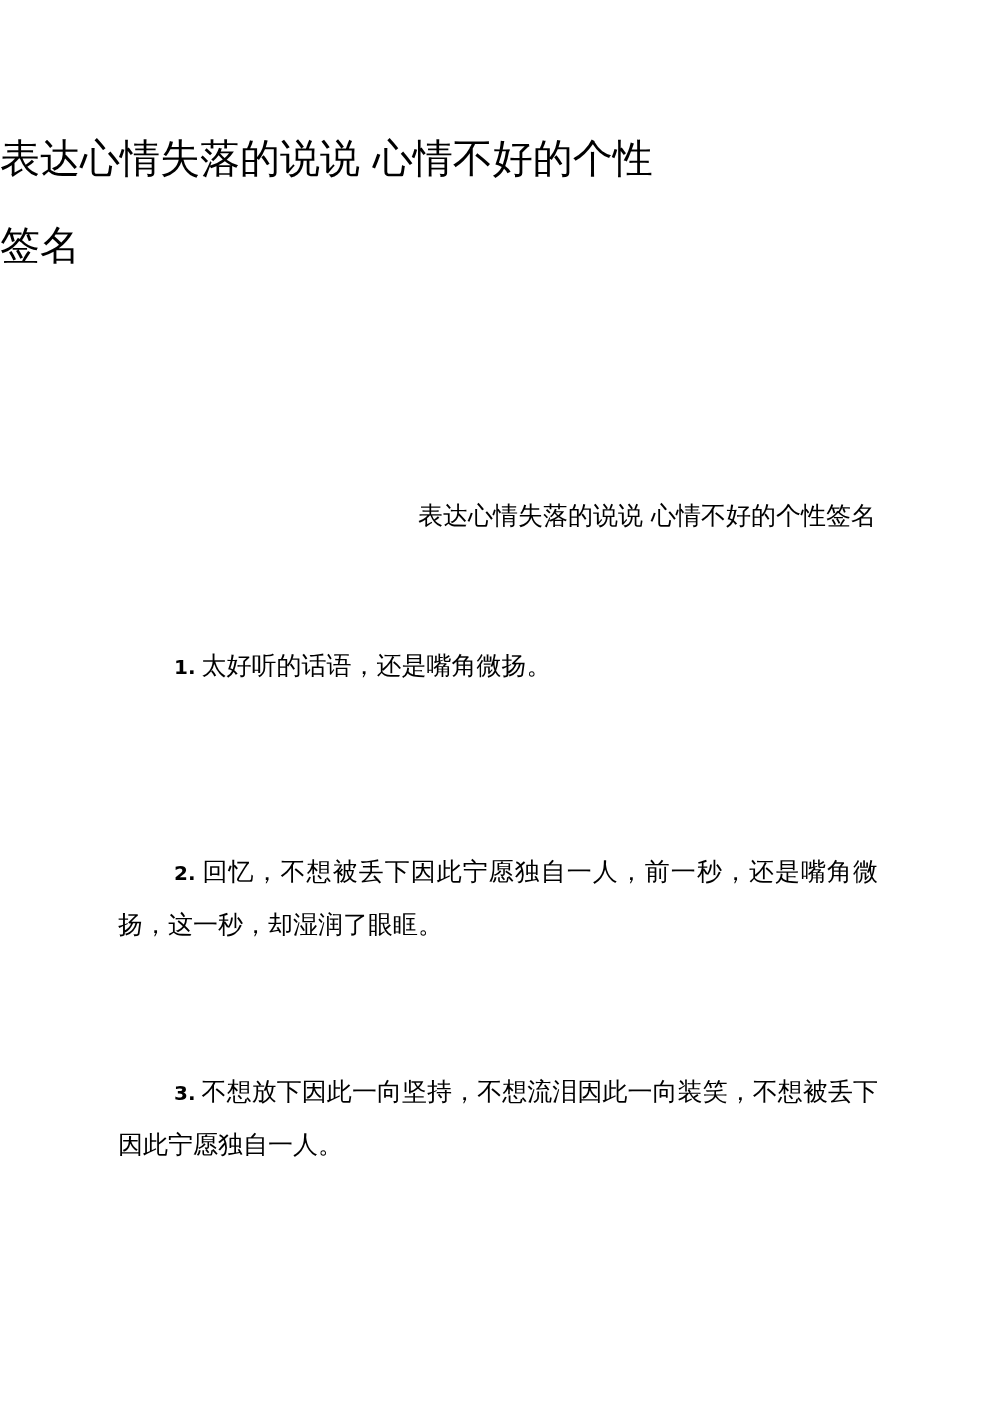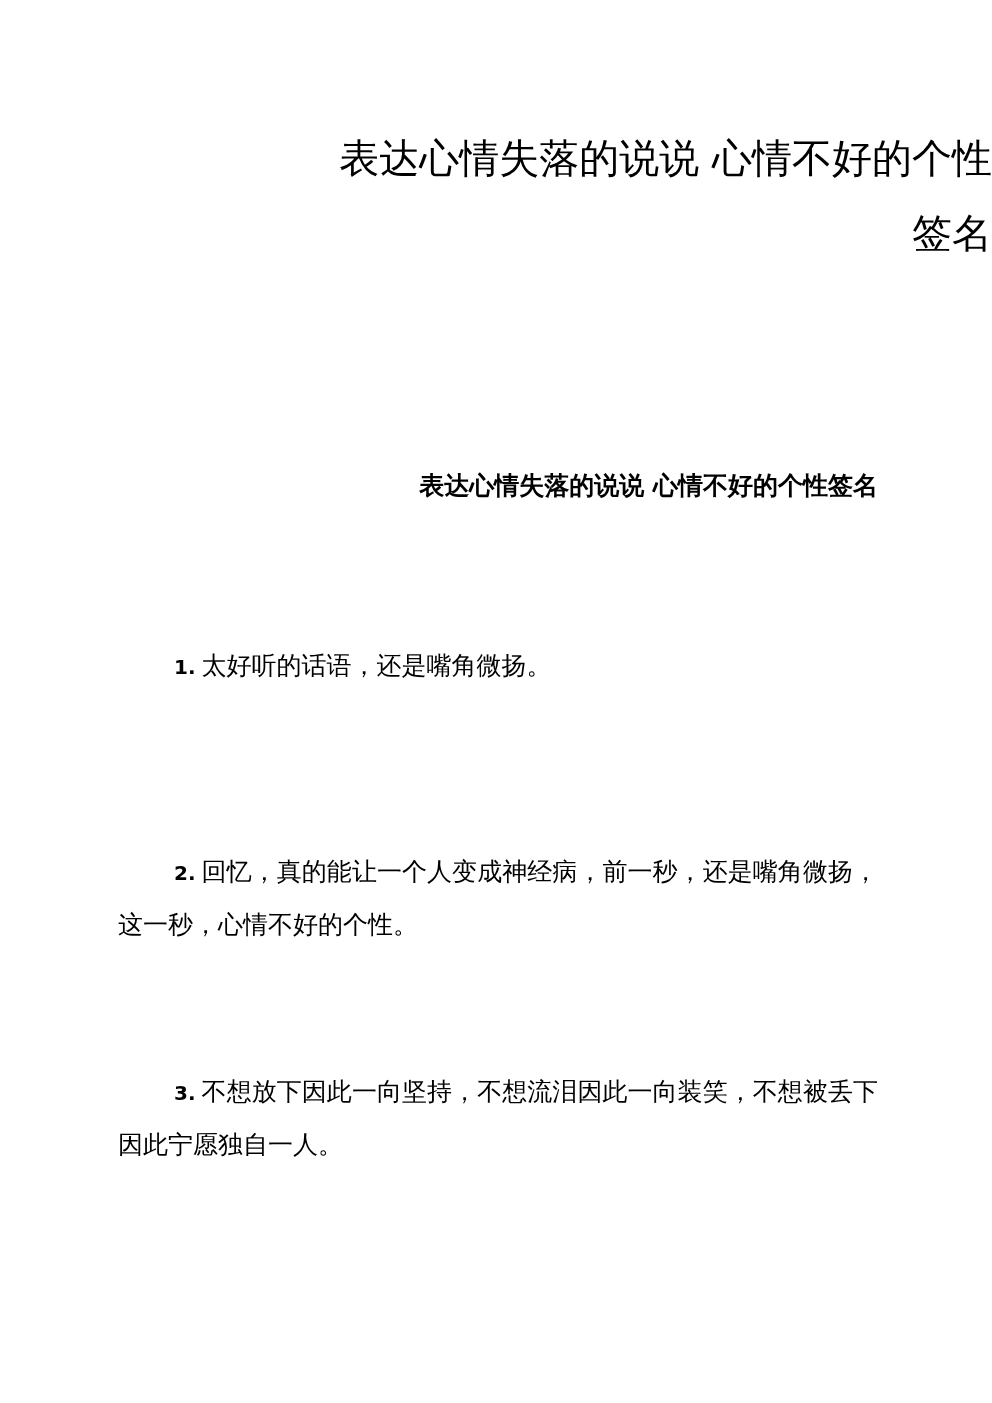--- a/index.html
+++ b/index.html
@@ -2,30 +2,30 @@
 <html><head>
   <meta charset="utf-8">
   <style>
     html, body { margin: 0; padding: 0; background: #ffffff; }
     body {
       width: 992px; height: 1403px; position: relative; overflow: hidden;
       font-family: "DejaVu Serif", "Liberation Serif", serif;
       color: #000000;
     }
     .title {
-      position: absolute; left: 0; width: 992px; text-align: right;
+      position: absolute; left: 0; width: 992px; text-align: left;
       font-size: 40px; line-height: 40px; letter-spacing: 0px;
     }
     .title.l1 { top: 138px; }
-    .title.l2 { top: 213px; }
+    .title.l2 { top: 226px; font-family: Liberation Serif, serif; }
     .para {
       position: absolute; left: 118px; width: 760px;
       font-size: 25px; line-height: 52px;
     }
-    .subtitle { top: 460px; text-indent: 300px; text-align: right; font-weight: bold; }
+    .subtitle { top: 490px; text-indent: 300px; text-align: left; }
     .item { text-indent: 56px; }
     .item1 { top: 640px; }
     .item2 { top: 846px; }
     .item3 { top: 1066px; }
     .num {
       font-family: "DejaVu Sans", "Liberation Sans", sans-serif;
       font-weight: bold; font-size: 20px; margin-right: 6px;
     }
     .justify { text-align: justify; text-align-last: left; }
   </style>
@@ -36,19 +36,19 @@
   <div class="title l1">表达心情失落的说说  心情不好的个性</div>
   <div class="title l2">签名</div>
 
   <div class="para subtitle">表达心情失落的说说 心情不好的个性签名</div>
 
   <div class="para item item1 justify">
     <span class="num">1.</span><span>太好听的话语，还是嘴角微扬。</span>
   </div>
 
   <div class="para item item2 justify">
-    <span class="num">2.</span><span>回忆，真的能让一个人变成神经病，前一秒，还是嘴角微扬，这一秒，心情不好的个性。</span>
+    <span class="num">2.</span><span>回忆，不想被丢下因此宁愿独自一人，前一秒，还是嘴角微扬，这一秒，却湿润了眼眶。</span>
   </div>
 
   <div class="para item item3 justify">
     <span class="num">3.</span><span>不想放下因此一向坚持，不想流泪因此一向装笑，不想被丢下因此宁愿独自一人。</span>
   </div>
 </div>
 
 </body></html>

